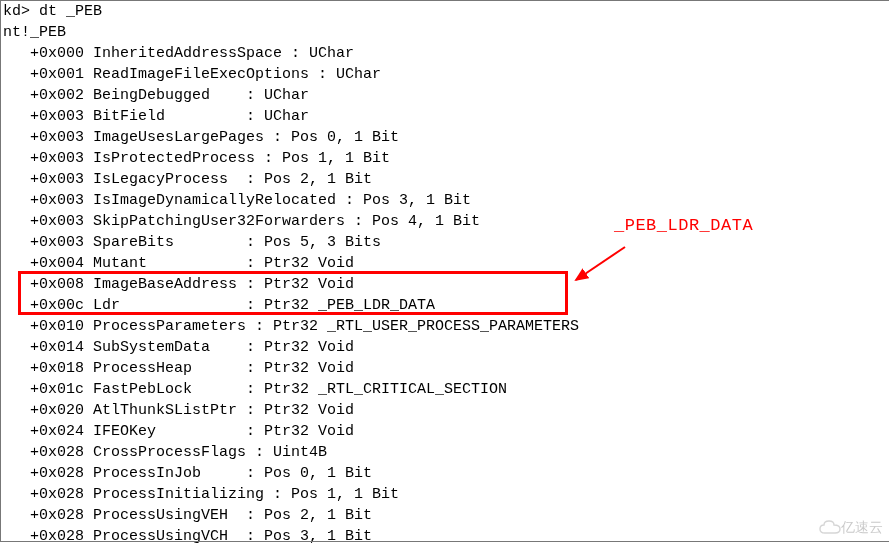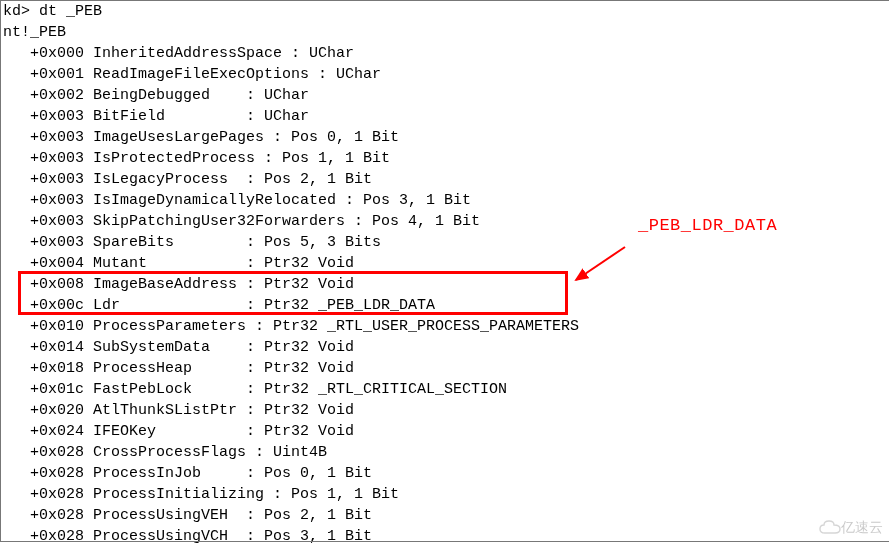--- a/index.html
+++ b/index.html
@@ -35,21 +35,21 @@
     left: 18px;
     top: 271px;
     width: 550px;
     height: 44px;
     border: 3px solid #ff0000;
     box-sizing: border-box;
     pointer-events: none;
   }
   .annotation {
     position: absolute;
-    left: 638px;
+    left: 614px;
     top: 215px;
     color: #ff0000;
     font-family: "Courier New", Consolas, monospace;
     font-size: 17px;
     letter-spacing: 0.5px;
   }
   .arrow {
     position: absolute;
     left: 570px;
     top: 245px;

